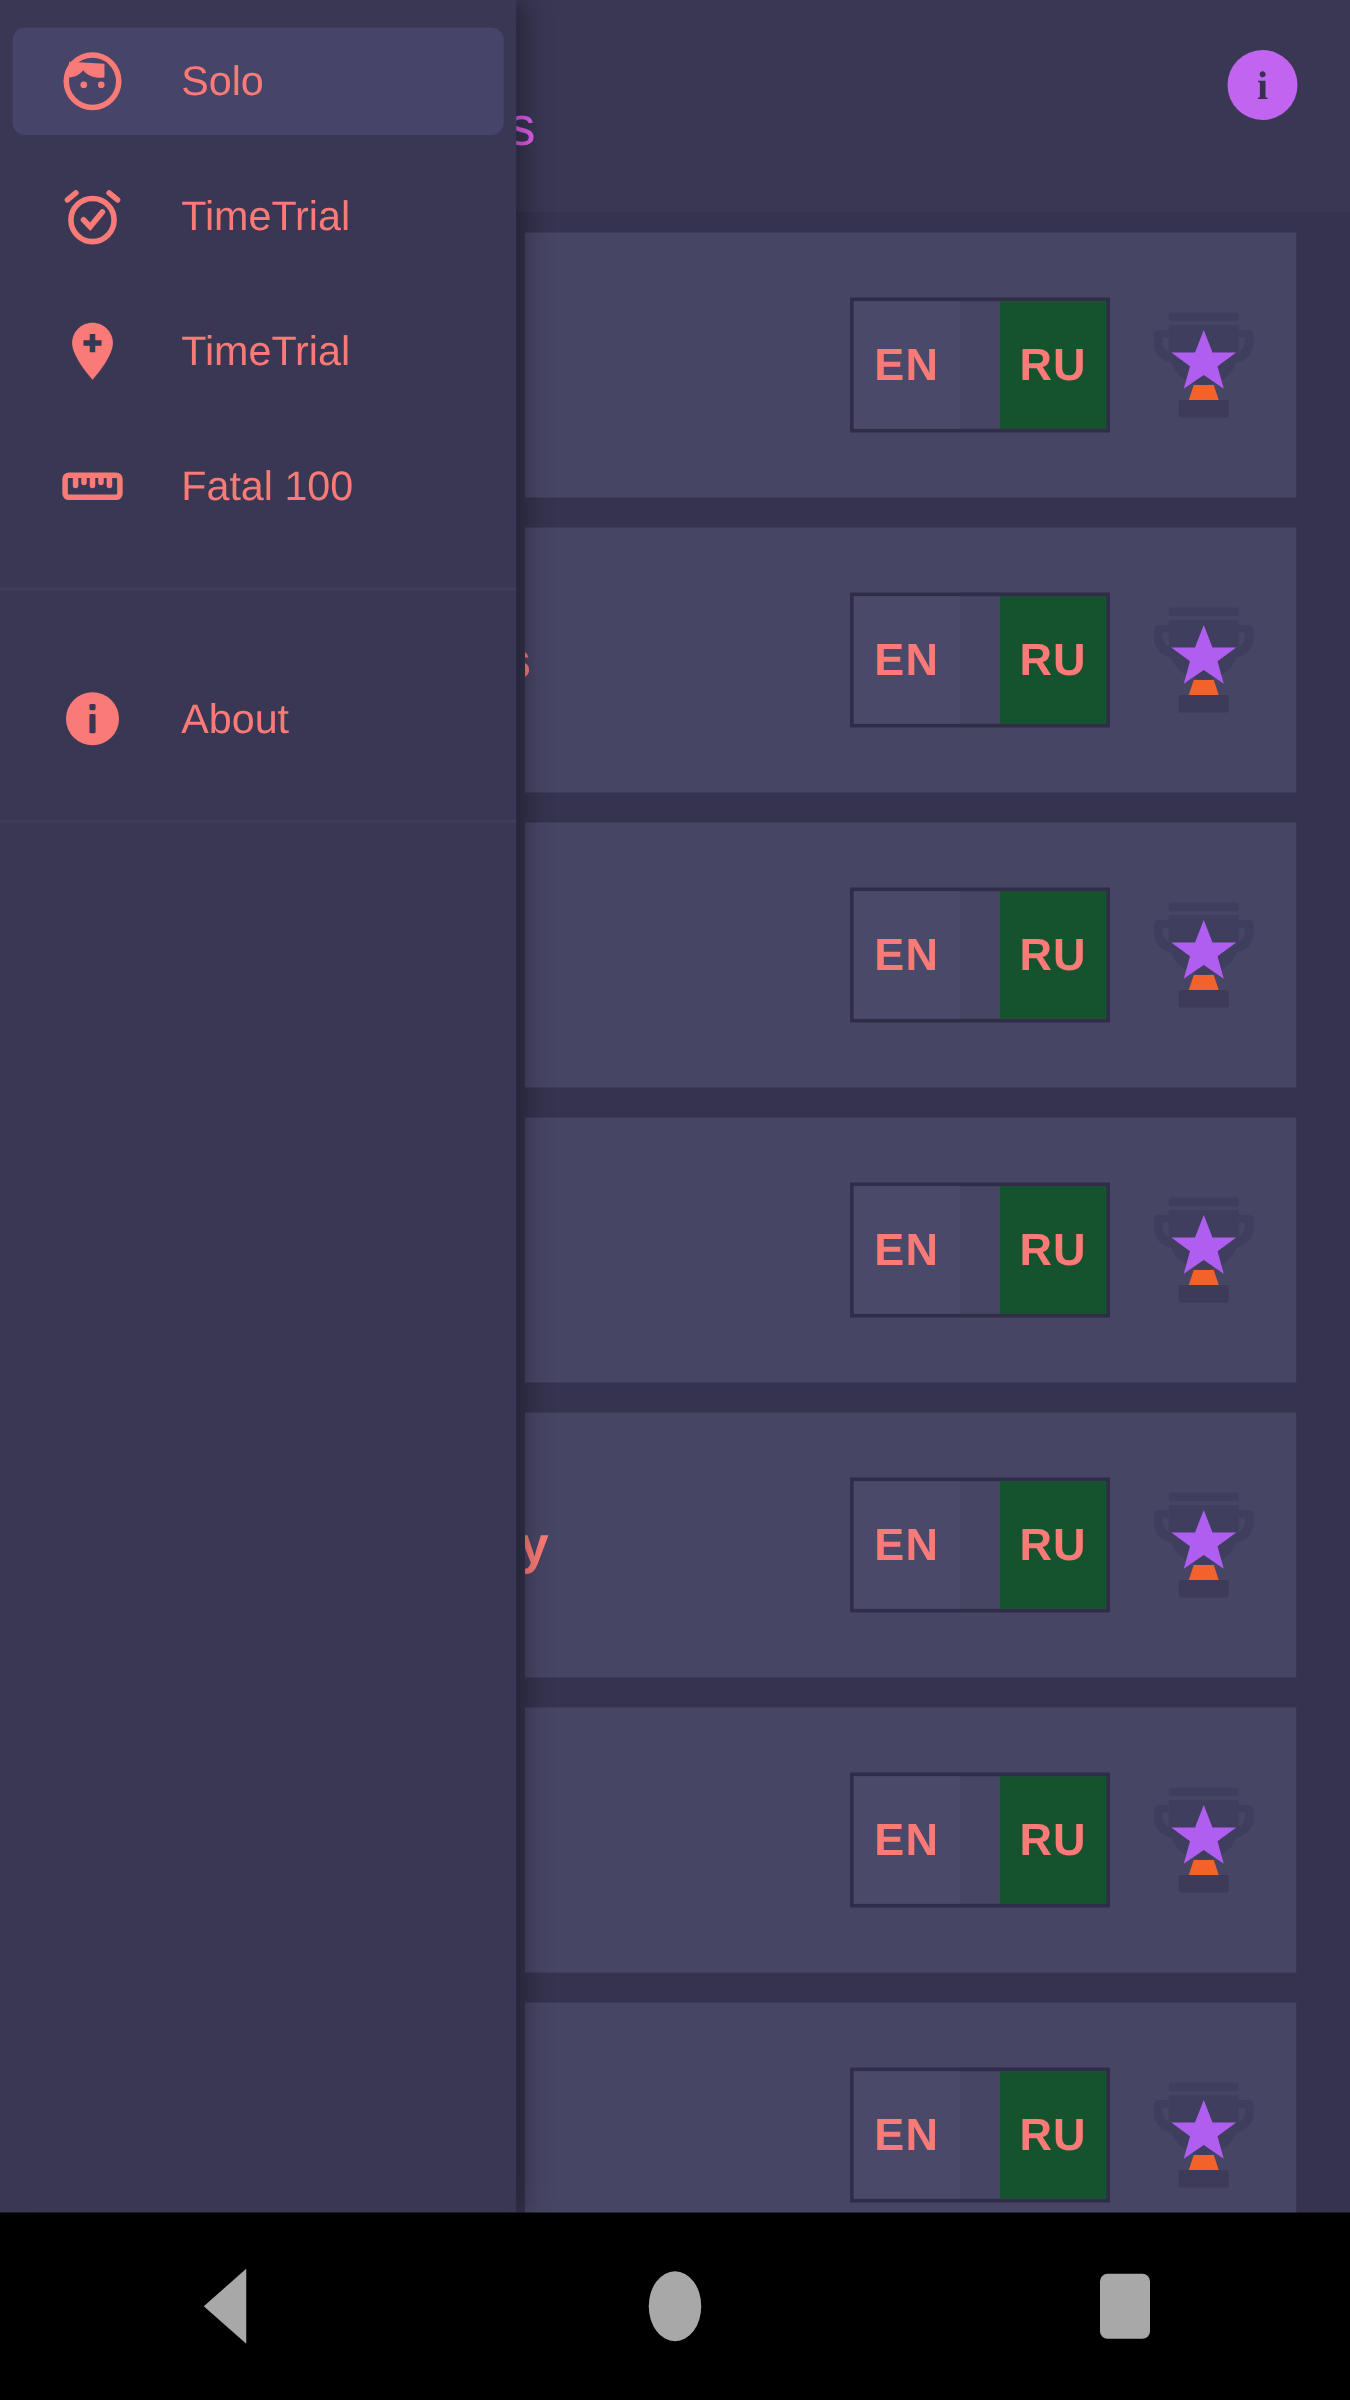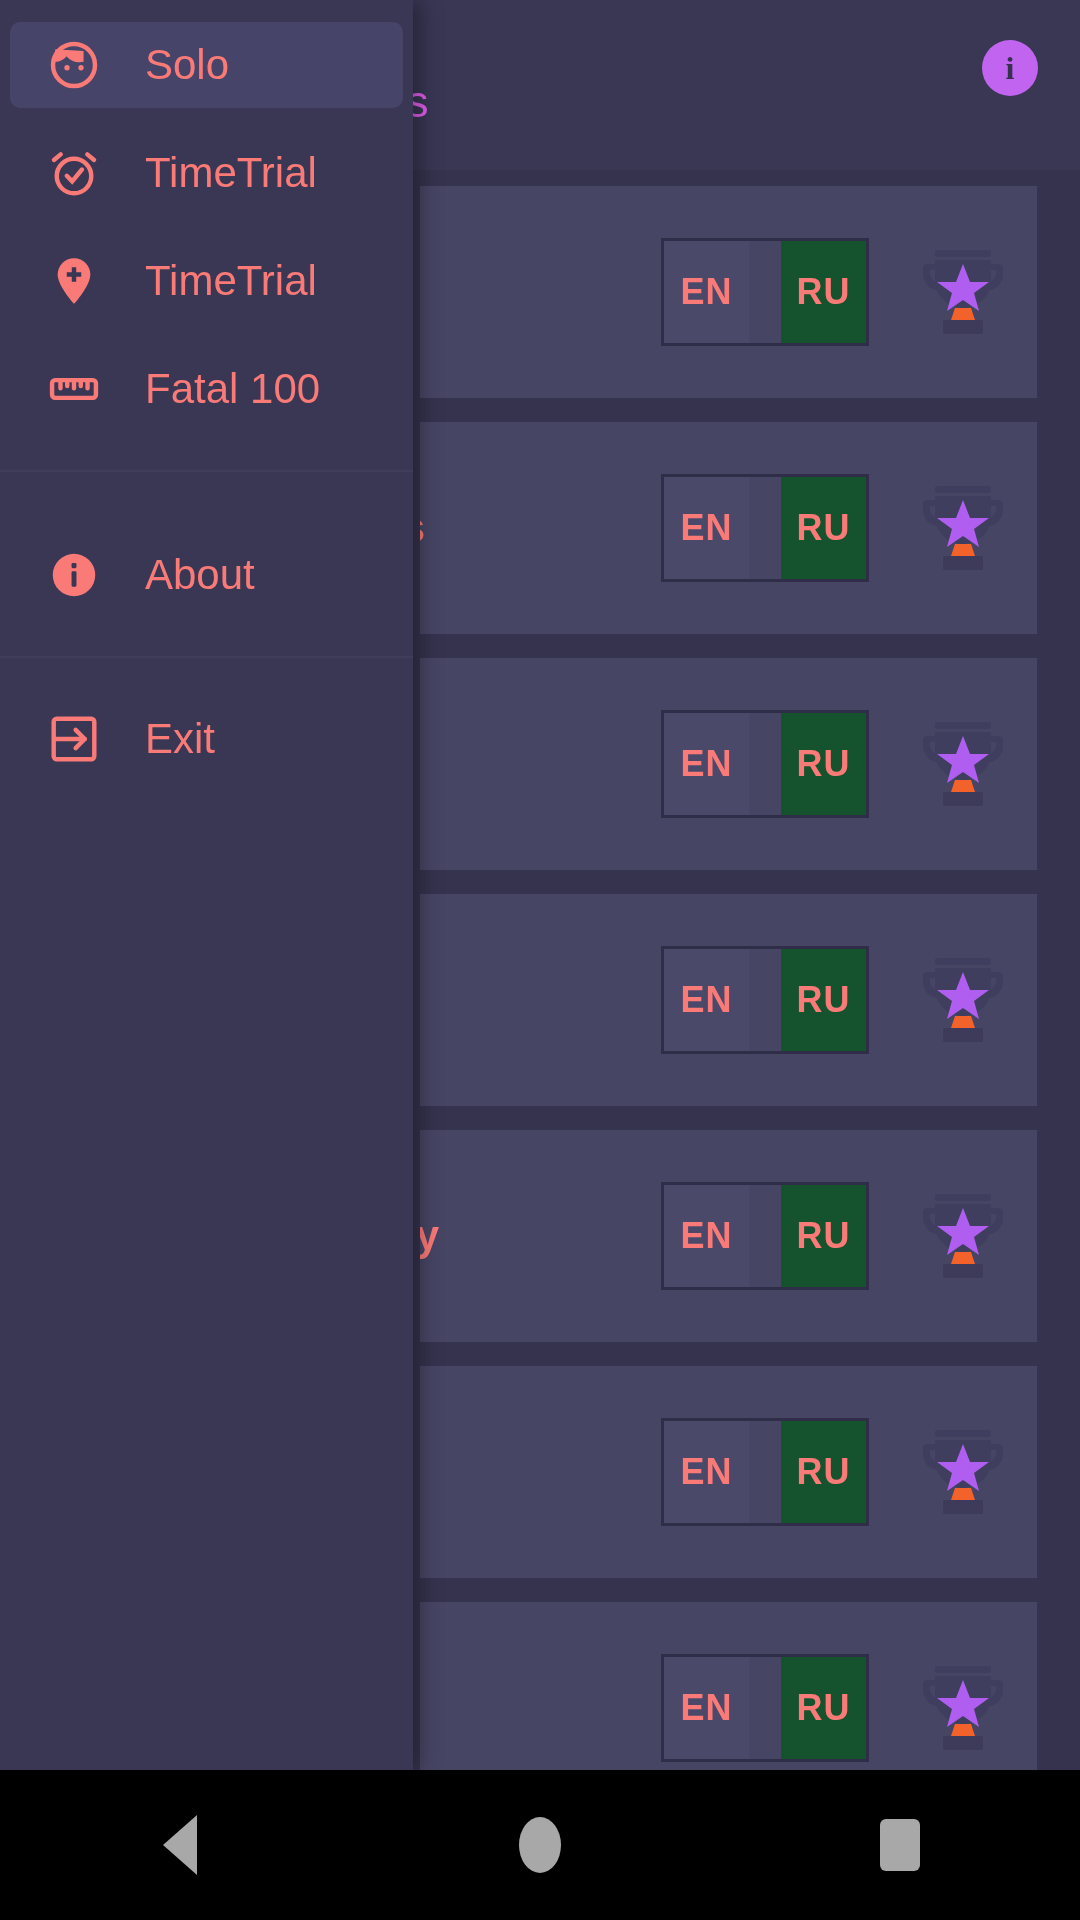--- a/index.html
+++ b/index.html
@@ -68,21 +68,21 @@
     left:-30px;
     top:50%;
     transform:translateY(-50%);
     font-size:42px;
     font-weight:700;
     color:#fa7a77;
     white-space:nowrap;
   }
   .lang-toggle {
     position:absolute;
-    right:168px;
+    right:149px;
     top:50%;
     transform:translateY(-50%);
     width:208px; height:108px;
     border:3px solid #2f2d47;
     display:flex;
     gap:32px;
   }
   .lang-seg {
     flex:1 1 50%;
     display:flex; align-items:center; justify-content:center;
@@ -125,21 +125,21 @@
     border-radius:10px;
   }
   .nav-item.selected { background:#464469; }
   .nav-icon {
     width:56px; height:56px;
     flex:0 0 56px;
     display:flex; align-items:center; justify-content:center;
   }
   .nav-label {
     margin-left:43px;
-    font-size:42px;
+    font-size:33px;
     color:#fa7a77;
     white-space:nowrap;
   }
   .nav-divider {
     height:2px;
     background:#45436080;
     margin:0;
   }
   .spacer-sm { height:38px; }
   .spacer-xs { height:22px; }
@@ -381,30 +381,20 @@
           <rect x="10.95" y="6.9" width="2.1" height="2.2" rx="0.5" fill="#393754"></rect>
         </svg>
       </span>
       <span class="nav-label">About</span>
     </div>
 
     <div class="spacer-sm"></div>
     <div class="nav-divider"></div>
     <div class="spacer-sm"></div>
 
-    <div class="nav-item">
-      <span class="nav-icon">
-        <svg width="56" height="56" viewBox="0 0 24 24" fill="none" stroke="#fa7a77" stroke-width="1.9" stroke-linecap="round" stroke-linejoin="round">
-          <path d="M19.4 3.3 H4.6 a1.3 1.3 0 0 0 -1.3 1.3 v14.8 a1.3 1.3 0 0 0 1.3 1.3 h14.8 a1.3 1.3 0 0 0 1.3 -1.3 V4.6 a1.3 1.3 0 0 0 -1.3 -1.3 z"></path>
-          <path d="M4.1 12 H16.6"></path>
-          <path d="M12.7 8.1 L16.6 12 L12.7 15.9"></path>
-        </svg>
-      </span>
-      <span class="nav-label">Exit</span>
-    </div>
 
   </div>
 
   <div id="sysnav">
     <div class="sysnav-btn">
       <span class="nav-back"></span>
     </div>
     <div class="sysnav-btn">
       <span class="nav-home"></span>
     </div>

